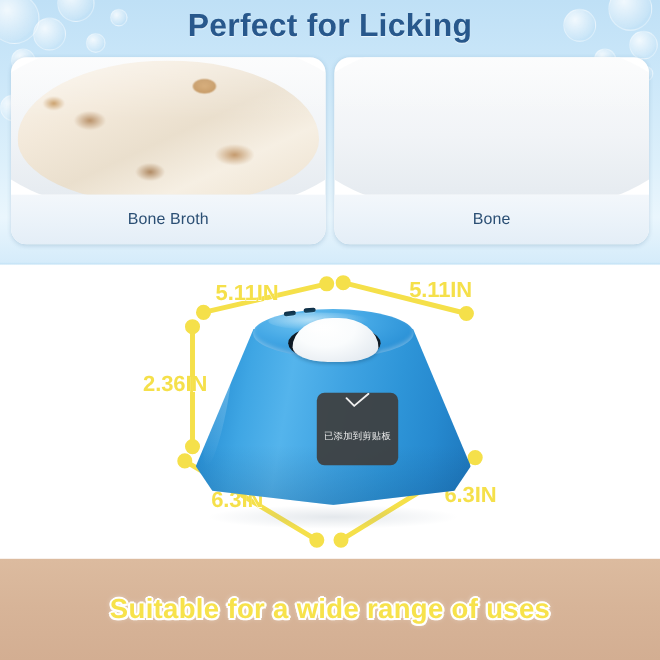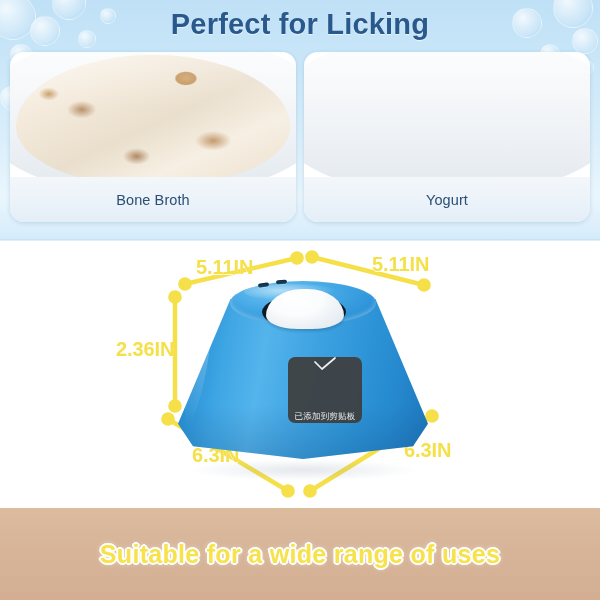--- a/index.html
+++ b/index.html
@@ -126,21 +126,21 @@
   .dims { position:absolute; left:0; top:0; width:600px; height:267px; }
 
   .dimlabel {
     position:absolute;
     color:#f5e04a; font-weight:bold; font-size:20px;
     letter-spacing:-.1px; white-space:nowrap;
     text-shadow:0 1px 0 rgba(255,255,255,.85);
   }
   .dim-tl { left:196px; top:15px; }
   .dim-tr { left:372px; top:12px; }
-  .dim-l  { left:116px; top:97px; }
+  .dim-l  { left:130px; top:97px; }
   .dim-bl { left:192px; top:203px; }
   .dim-br { left:404px; top:198px; }
 
   
   .bowl-wrap { position:absolute; left:178px; top:36px; width:250px; height:200px; }
 
   
   .bowl-shadow{
     position:absolute; left:10px; bottom:-4px; width:230px; height:22px;
     border-radius:50%;
@@ -206,22 +206,22 @@
     border-radius:50%;
     background:linear-gradient(180deg, rgba(255,255,255,.30), rgba(255,255,255,0));
     transform:rotate(11deg);
   }
 
   
   .toast{
     position:absolute; left:288px; top:357px;
     width:74px; height:66px; border-radius:7px;
     background:rgba(62,62,62,.93);
-    display:flex; flex-direction:column; align-items:center; justify-content:space-between;
-    gap:10px;
+    display:flex; flex-direction:column; align-items:center; justify-content:flex-start;
+    gap:20px;
   }
   .toast .chk { width:26px; height:14px; }
   .toast .tmsg{
     color:#ececec; font-size:8.5px; letter-spacing:.2px; white-space:nowrap;
     font-family:"DejaVu Sans", sans-serif;
   }
 
   
   .bottom-section{
     position:absolute; left:0; top:508px; width:600px; height:92px;
@@ -276,21 +276,21 @@
         </div>
         <div class="cap">Bone Broth</div>
       </div>
 
 
       <div class="card">
         <div class="photo">
           <div class="food puree"></div>
           <div class="gloss"></div>
         </div>
-        <div class="cap">Yogurt</div>
+        <div class="cap">Bone</div>
       </div>
 
 
     </div>
   </div>
 
   <div class="seam"></div>
 
   <div class="mid-section">
 

